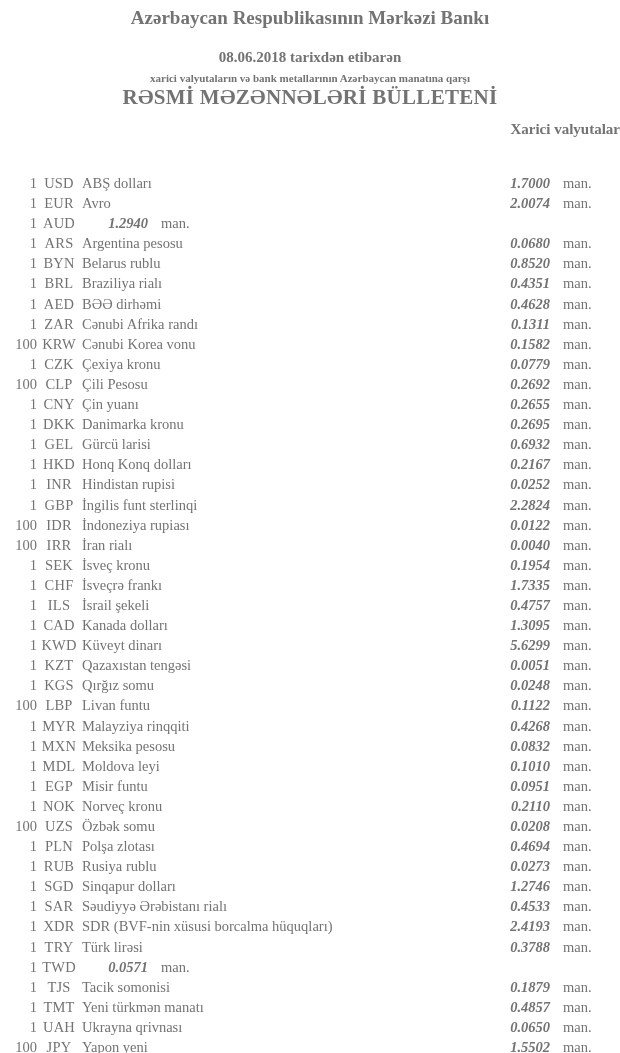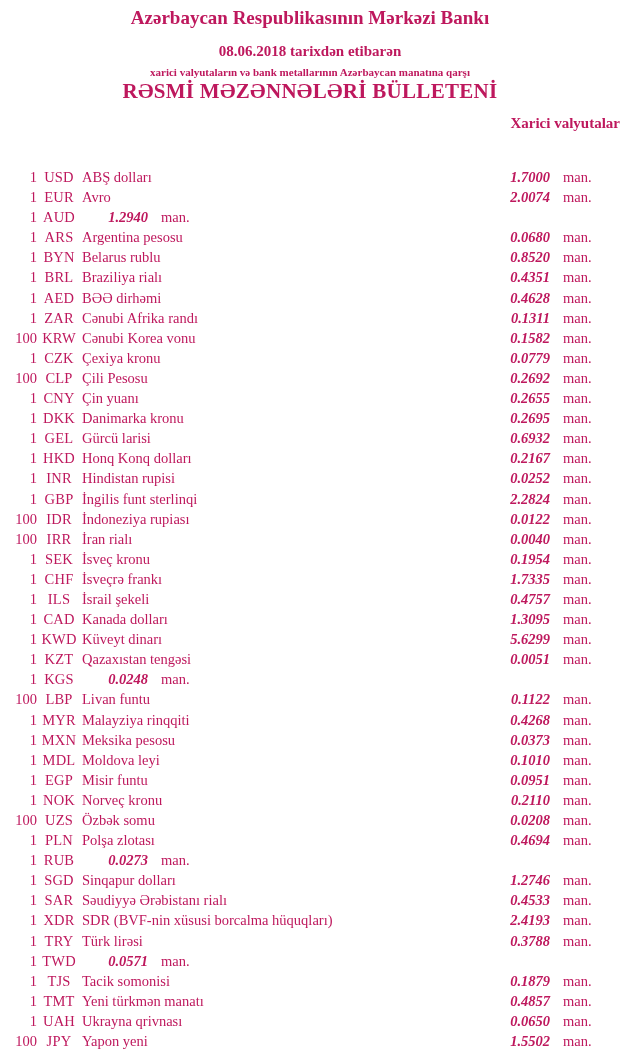--- a/index.html
+++ b/index.html
@@ -5,35 +5,35 @@
   html, body {
     margin: 0;
     padding: 0;
     background: #ffffff;
   }
   .page {
     position: relative;
     width: 620px;
     height: 1053px;
     background: #ffffff;
-    color: #be185d;
+    color: #737373;
     font-family: "Liberation Serif", "DejaVu Serif", serif;
     overflow: hidden;
   }
   header { text-align: center; padding-top: 6px; }
   .title {
     font-size: 19px;
     font-weight: bold;
     line-height: 24px;
   }
   .date-line {
     font-size: 15px;
     font-weight: bold;
     line-height: 19px;
-    margin-top: 12px;
+    margin-top: 18px;
   }
   .subtitle-line {
     font-size: 11px;
     font-weight: bold;
     line-height: 19px;
     margin-top: 2px;
   }
   .bulletin-title {
     font-size: 21px;
     font-weight: bold;
@@ -273,20 +273,21 @@
     <span class="qty">1</span>
     <span class="code">KZT</span>
     <span class="name">Qazaxıstan tengəsi</span>
     <span class="rate">0.0051</span>
     <span class="unit">man.</span>
   </div>
 
   <div class="row">
     <span class="qty">1</span>
     <span class="code">KGS</span>
+    <span class="name">Qırğız somu</span>
     <span class="rate">0.0248</span>
     <span class="unit">man.</span>
   </div>
 
   <div class="row">
     <span class="qty">100</span>
     <span class="code">LBP</span>
     <span class="name">Livan funtu</span>
     <span class="rate">0.1122</span>
     <span class="unit">man.</span>
@@ -297,21 +298,21 @@
     <span class="code">MYR</span>
     <span class="name">Malayziya rinqqiti</span>
     <span class="rate">0.4268</span>
     <span class="unit">man.</span>
   </div>
 
   <div class="row">
     <span class="qty">1</span>
     <span class="code">MXN</span>
     <span class="name">Meksika pesosu</span>
-    <span class="rate">0.0373</span>
+    <span class="rate">0.0832</span>
     <span class="unit">man.</span>
   </div>
 
   <div class="row">
     <span class="qty">1</span>
     <span class="code">MDL</span>
     <span class="name">Moldova leyi</span>
     <span class="rate">0.1010</span>
     <span class="unit">man.</span>
   </div>
@@ -344,20 +345,21 @@
     <span class="qty">1</span>
     <span class="code">PLN</span>
     <span class="name">Polşa zlotası</span>
     <span class="rate">0.4694</span>
     <span class="unit">man.</span>
   </div>
 
   <div class="row">
     <span class="qty">1</span>
     <span class="code">RUB</span>
+    <span class="name">Rusiya rublu</span>
     <span class="rate">0.0273</span>
     <span class="unit">man.</span>
   </div>
 
   <div class="row">
     <span class="qty">1</span>
     <span class="code">SGD</span>
     <span class="name">Sinqapur dolları</span>
     <span class="rate">1.2746</span>
     <span class="unit">man.</span>

